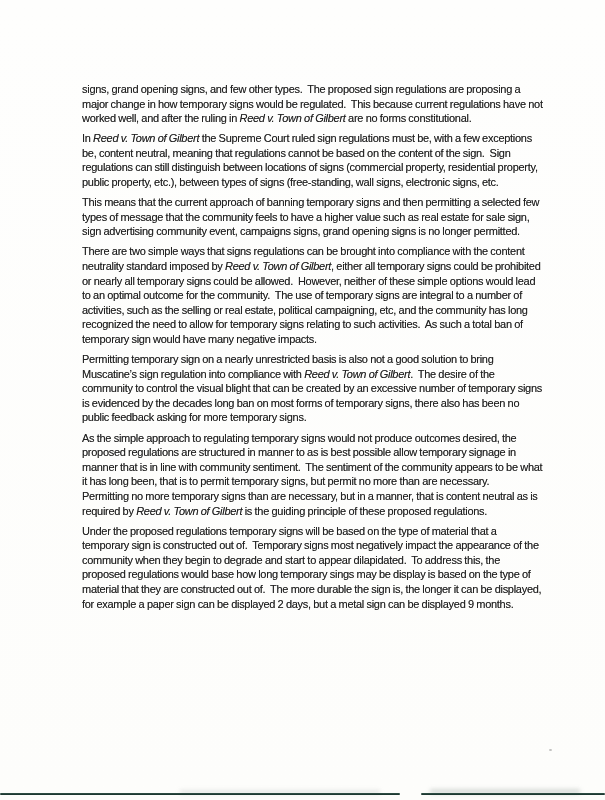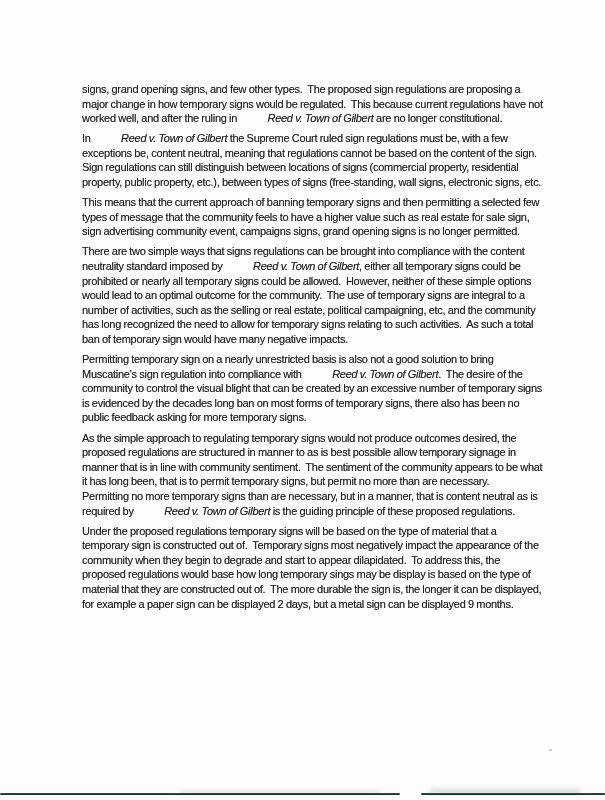--- a/index.html
+++ b/index.html
@@ -26,21 +26,20 @@
     word-spacing: -0.3px;
     color: #222222;
     text-shadow: 0 0 0.35px rgba(40, 40, 40, 0.55);
   }
   .para {
     margin: 0 0 5.5px 0;
     white-space: pre-wrap;
   }
   .italic {
     font-style: italic;
-    margin-left: 28px;
   }
   .edge-line {
     position: absolute;
     bottom: 5px;
     height: 2.5px;
     background: linear-gradient(180deg, #3a5a50 0%, #1b362f 60%, #213d36 100%);
     border-radius: 1px;
   }
   .edge-line.left {
     left: 0;
@@ -73,21 +72,21 @@
     height: 2px;
     background: rgba(150, 150, 150, 0.6);
     border-radius: 50%;
   }
 </style>
 </head>
 <body>
 
 <div class="page">
   <div class="text-block">
-      <p class="para"><span>signs, grand opening signs, and few other types.  The proposed sign regulations are proposing a major change in how temporary signs would be regulated.  This because current regulations have not worked well, and after the ruling in </span><span class="italic">Reed v. Town of Gilbert</span><span> are no longer constitutional.</span></p>
+      <p class="para"><span>signs, grand opening signs, and few other types.  The proposed sign regulations are proposing a major change in how temporary signs would be regulated.  This because current regulations have not worked well, and after the ruling in </span><span class="italic">Reed v. Town of Gilbert</span><span> are no forms constitutional.</span></p>
       <p class="para"><span>In </span><span class="italic">Reed v. Town of Gilbert</span><span> the Supreme Court ruled sign regulations must be, with a few exceptions be, content neutral, meaning that regulations cannot be based on the content of the sign.  Sign regulations can still distinguish between locations of signs (commercial property, residential property, public property, etc.), between types of signs (free-standing, wall signs, electronic signs, etc.</span></p>
       <p class="para"><span>This means that the current approach of banning temporary signs and then permitting a selected few types of message that the community feels to have a higher value such as real estate for sale sign, sign advertising community event, campaigns signs, grand opening signs is no longer permitted.</span></p>
       <p class="para"><span>There are two simple ways that signs regulations can be brought into compliance with the content neutrality standard imposed by </span><span class="italic">Reed v. Town of Gilbert</span><span>, either all temporary signs could be prohibited or nearly all temporary signs could be allowed.  However, neither of these simple options would lead to an optimal outcome for the community.  The use of temporary signs are integral to a number of activities, such as the selling or real estate, political campaigning, etc, and the community has long recognized the need to allow for temporary signs relating to such activities.  As such a total ban of temporary sign would have many negative impacts.</span></p>
       <p class="para"><span>Permitting temporary sign on a nearly unrestricted basis is also not a good solution to bring Muscatine’s sign regulation into compliance with </span><span class="italic">Reed v. Town of Gilbert</span><span>.  The desire of the community to control the visual blight that can be created by an excessive number of temporary signs is evidenced by the decades long ban on most forms of temporary signs, there also has been no public feedback asking for more temporary signs.</span></p>
       <p class="para"><span>As the simple approach to regulating temporary signs would not produce outcomes desired, the proposed regulations are structured in manner to as is best possible allow temporary signage in manner that is in line with community sentiment.  The sentiment of the community appears to be what it has long been, that is to permit temporary signs, but permit no more than are necessary.   Permitting no more temporary signs than are necessary, but in a manner, that is content neutral as is required by </span><span class="italic">Reed v. Town of Gilbert</span><span> is the guiding principle of these proposed regulations.</span></p>
       <p class="para"><span>Under the proposed regulations temporary signs will be based on the type of material that a temporary sign is constructed out of.  Temporary signs most negatively impact the appearance of the community when they begin to degrade and start to appear dilapidated.  To address this, the proposed regulations would base how long temporary sings may be display is based on the type of material that they are constructed out of.  The more durable the sign is, the longer it can be displayed, for example a paper sign can be displayed 2 days, but a metal sign can be displayed 9 months.</span></p>
     </div>
   <div class="scan-speck"></div>
   <div class="edge-smudge mid"></div>
   <div class="edge-smudge"></div>

